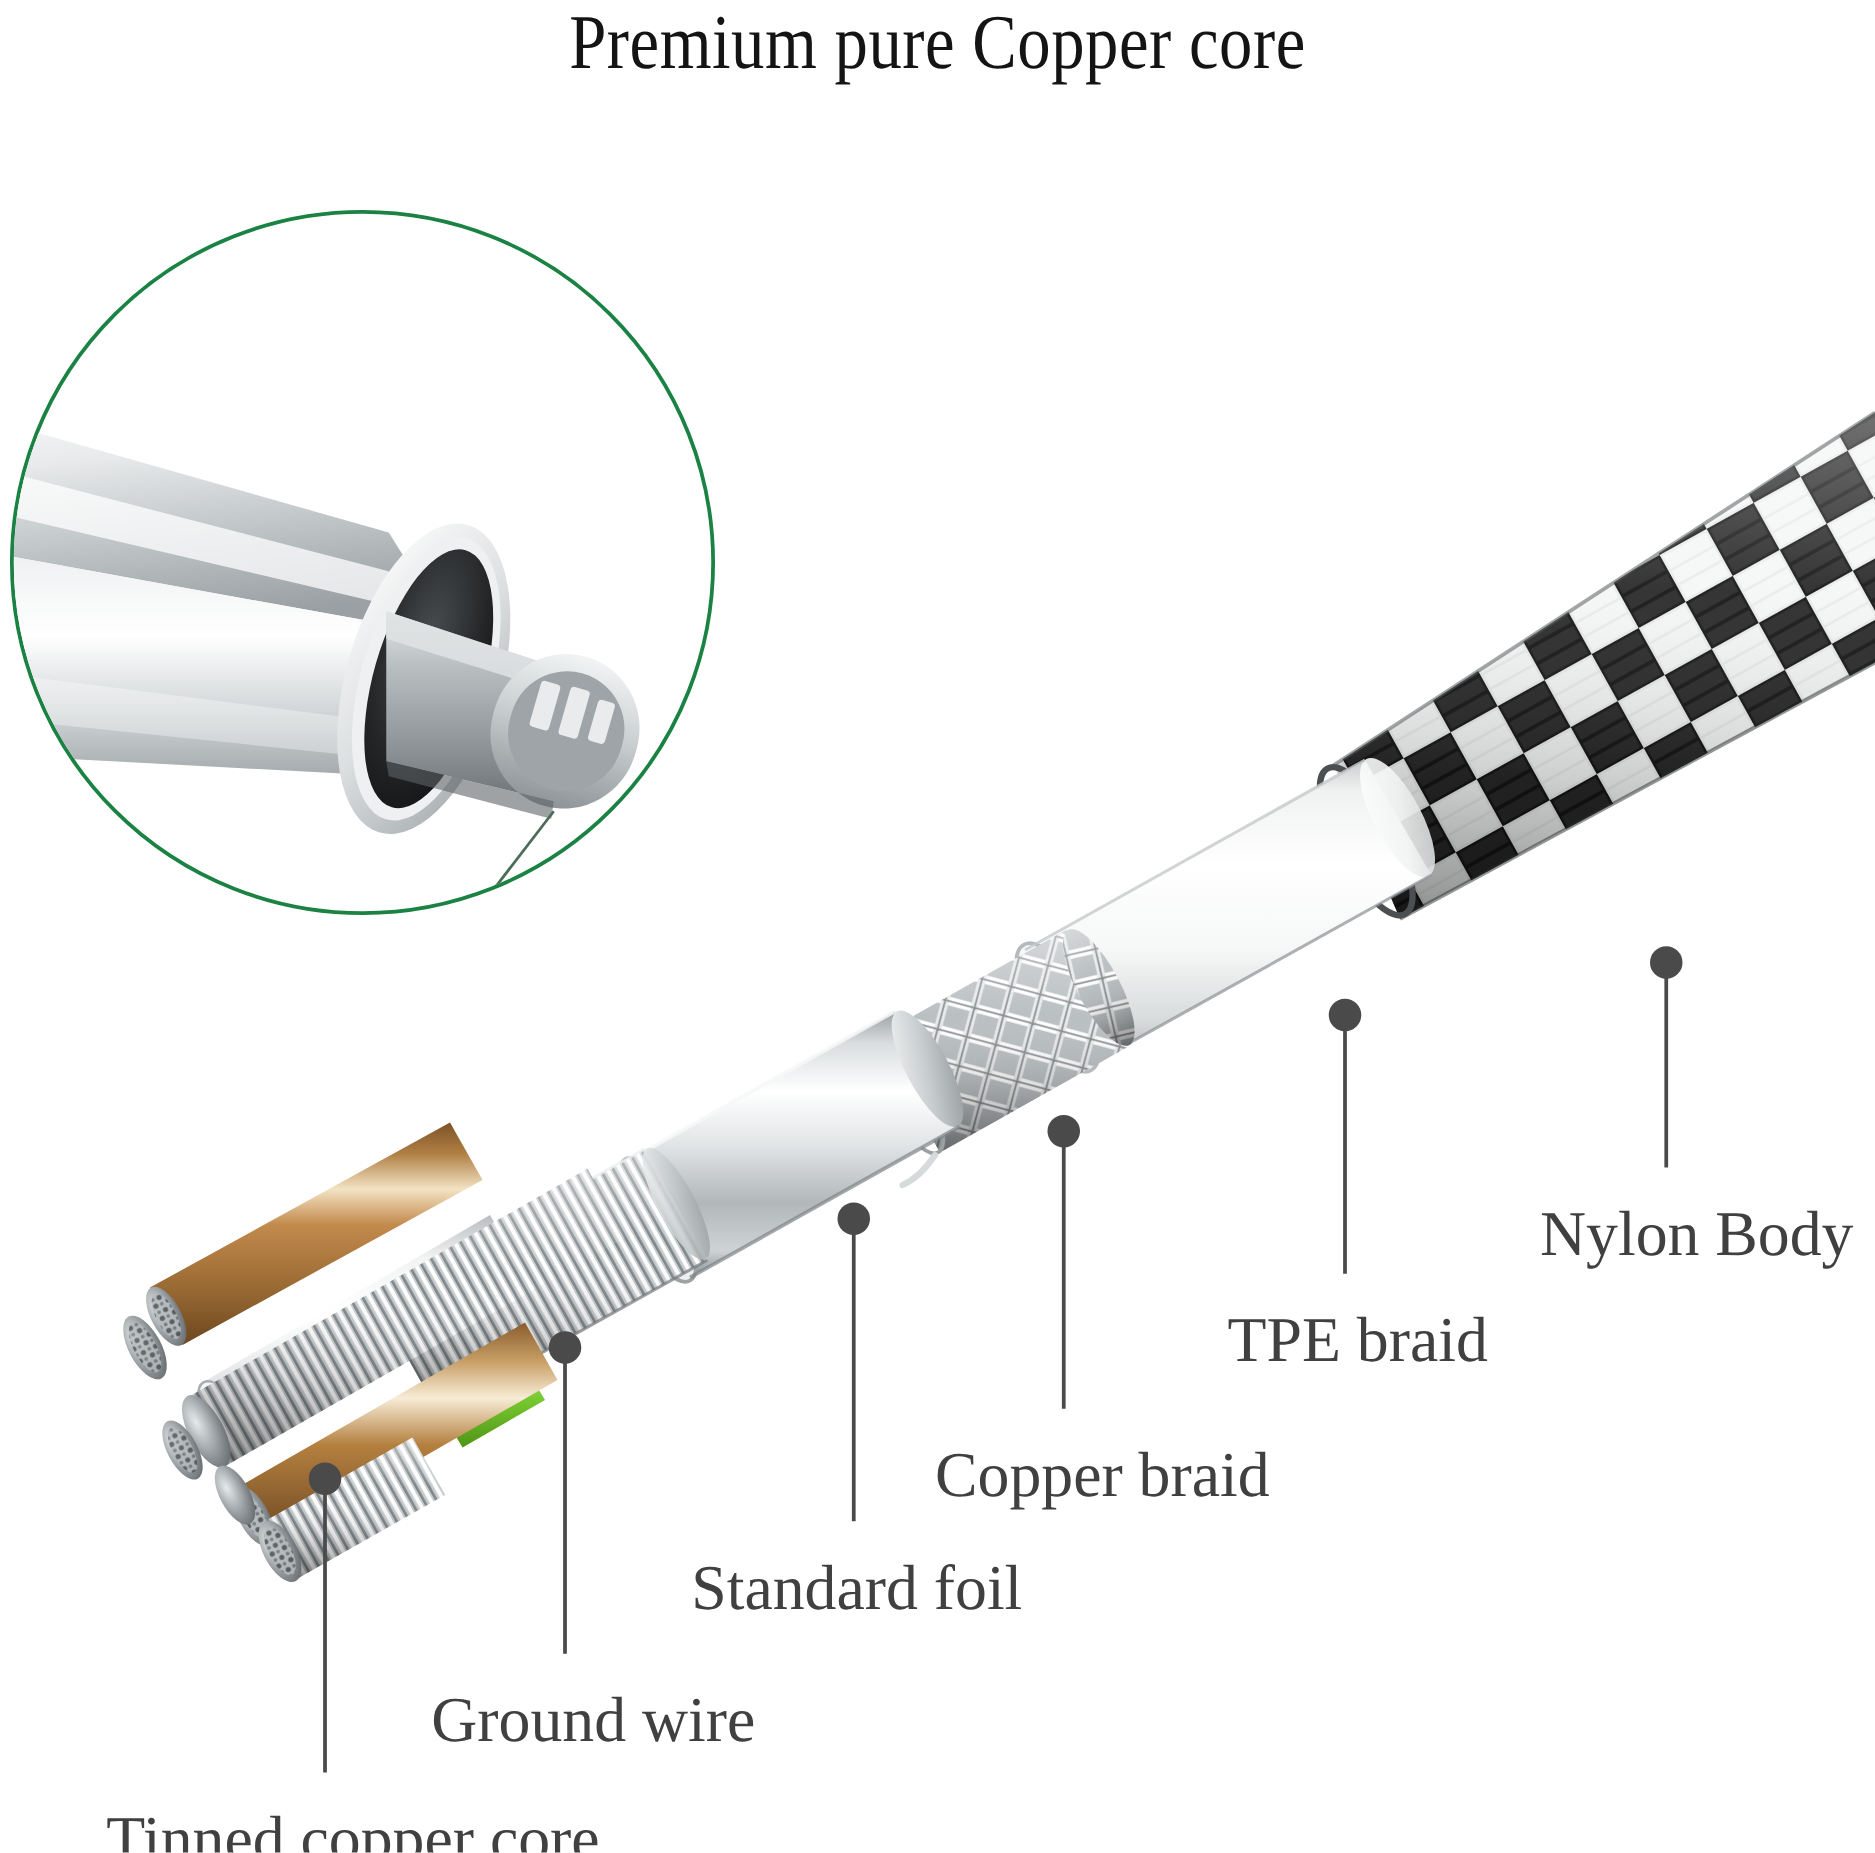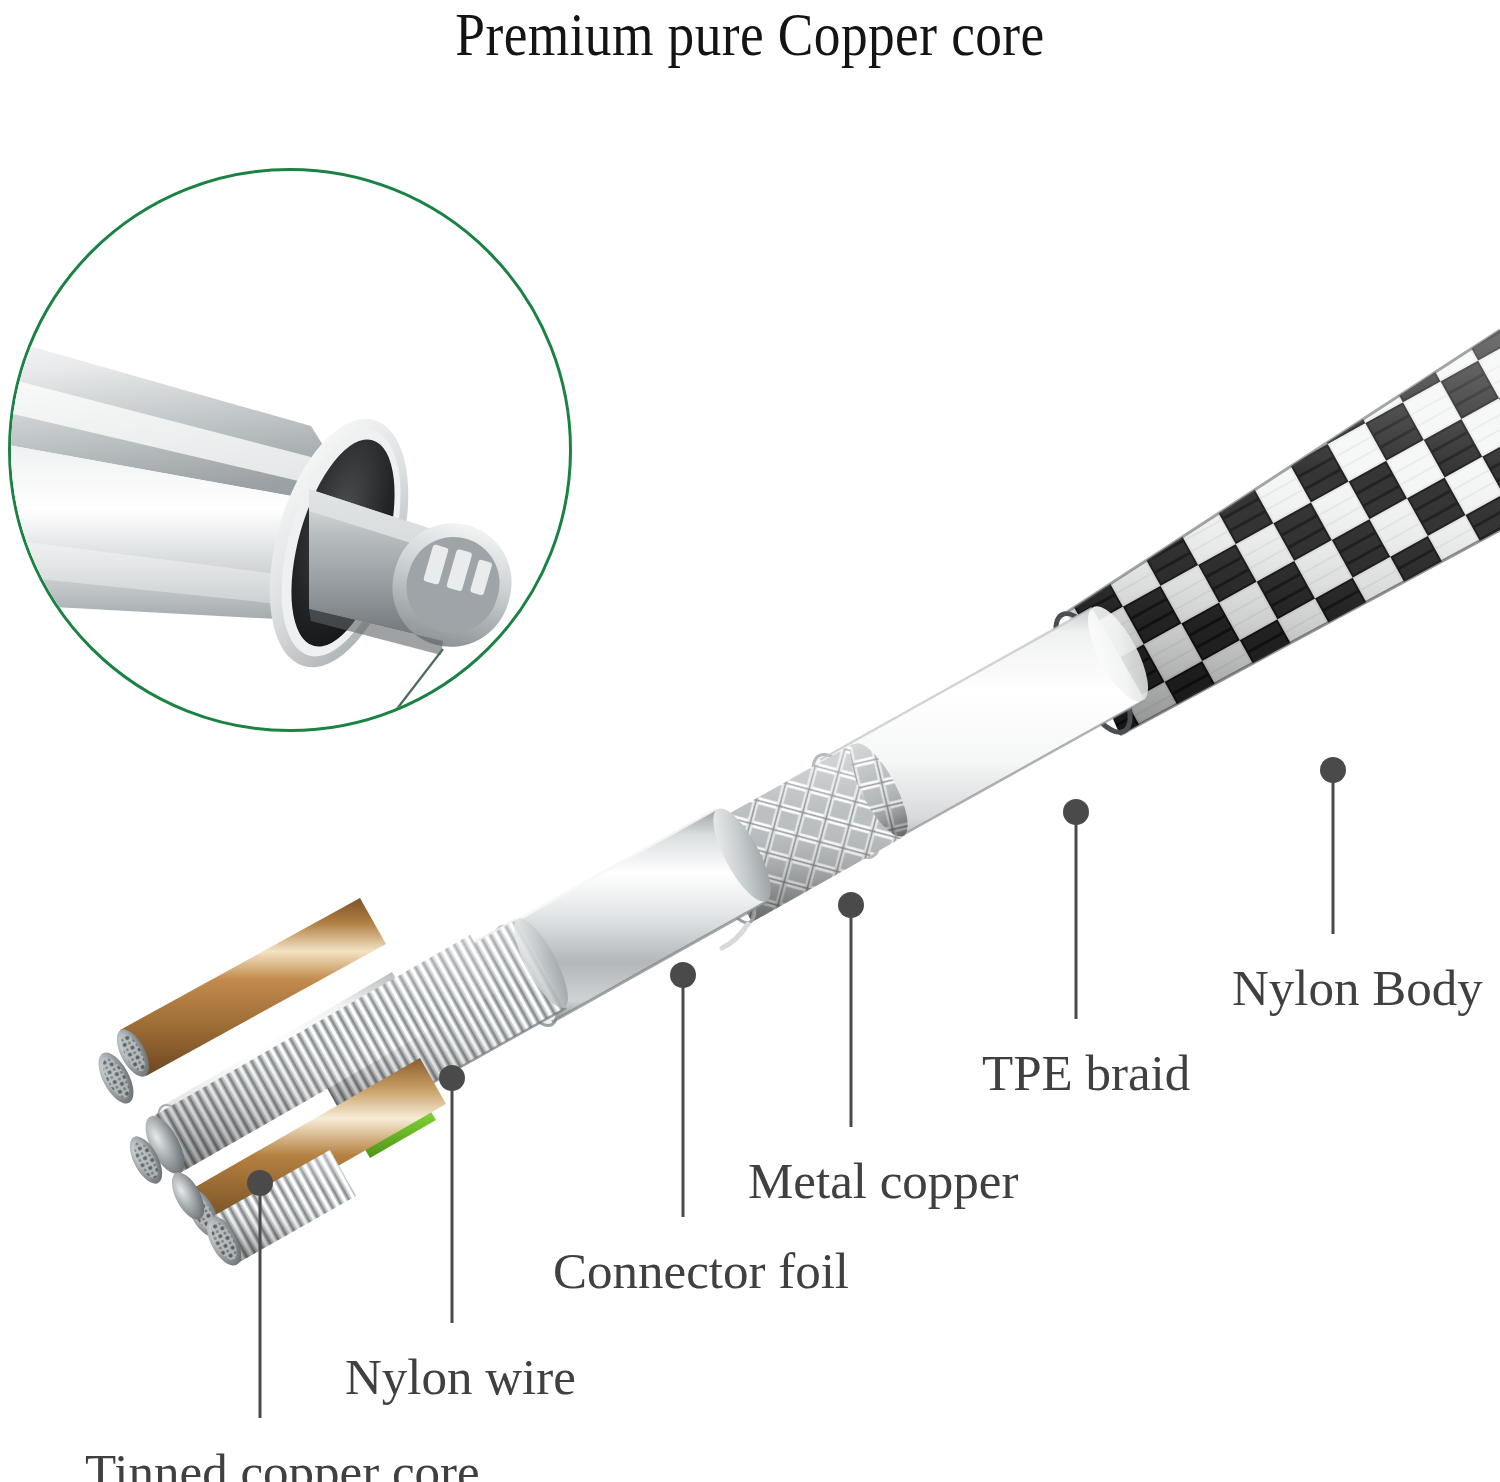--- a/index.html
+++ b/index.html
@@ -311,23 +311,23 @@
       <line x1="683" y1="987" x2="683" y2="1217" stroke="#4a4a4a" stroke-width="3"></line>
       <circle cx="683" cy="975" r="13" fill="#4a4a4a"></circle>
       <line x1="452" y1="1090" x2="452" y2="1323" stroke="#4a4a4a" stroke-width="3"></line>
       <circle cx="452" cy="1078" r="13" fill="#4a4a4a"></circle>
       <line x1="260" y1="1195" x2="260" y2="1418" stroke="#4a4a4a" stroke-width="3"></line>
       <circle cx="260" cy="1183" r="13" fill="#4a4a4a"></circle>
     </svg>
 
   <div class="label" style="left:1232px; top:963px;">Nylon Body</div>
   <div class="label" style="left:982px; top:1048px;">TPE braid</div>
-  <div class="label" style="left:748px; top:1156px;">Metal copper</div>
-  <div class="label" style="left:553px; top:1246px;">Connector foil</div>
-  <div class="label" style="left:345px; top:1352px;">Nylon wire</div>
+  <div class="label" style="left:748px; top:1156px;">Copper braid</div>
+  <div class="label" style="left:553px; top:1246px;">Standard foil</div>
+  <div class="label" style="left:345px; top:1352px;">Ground wire</div>
   <div class="label" style="left:85px; top:1447px;">Tinned copper core</div>
 
   <div class="inset-circle">
     <svg class="inset-svg" width="564" height="564" viewBox="0 0 564 564">
       <defs>
         <linearGradient id="bodyTop" x1="0" y1="0" x2="0.25" y2="1">
           <stop offset="0" stop-color="#fbfcfc"></stop>
           <stop offset="0.30" stop-color="#e8eaeb"></stop>
           <stop offset="0.62" stop-color="#c3c8ca"></stop>
           <stop offset="1" stop-color="#9aa0a3"></stop>

